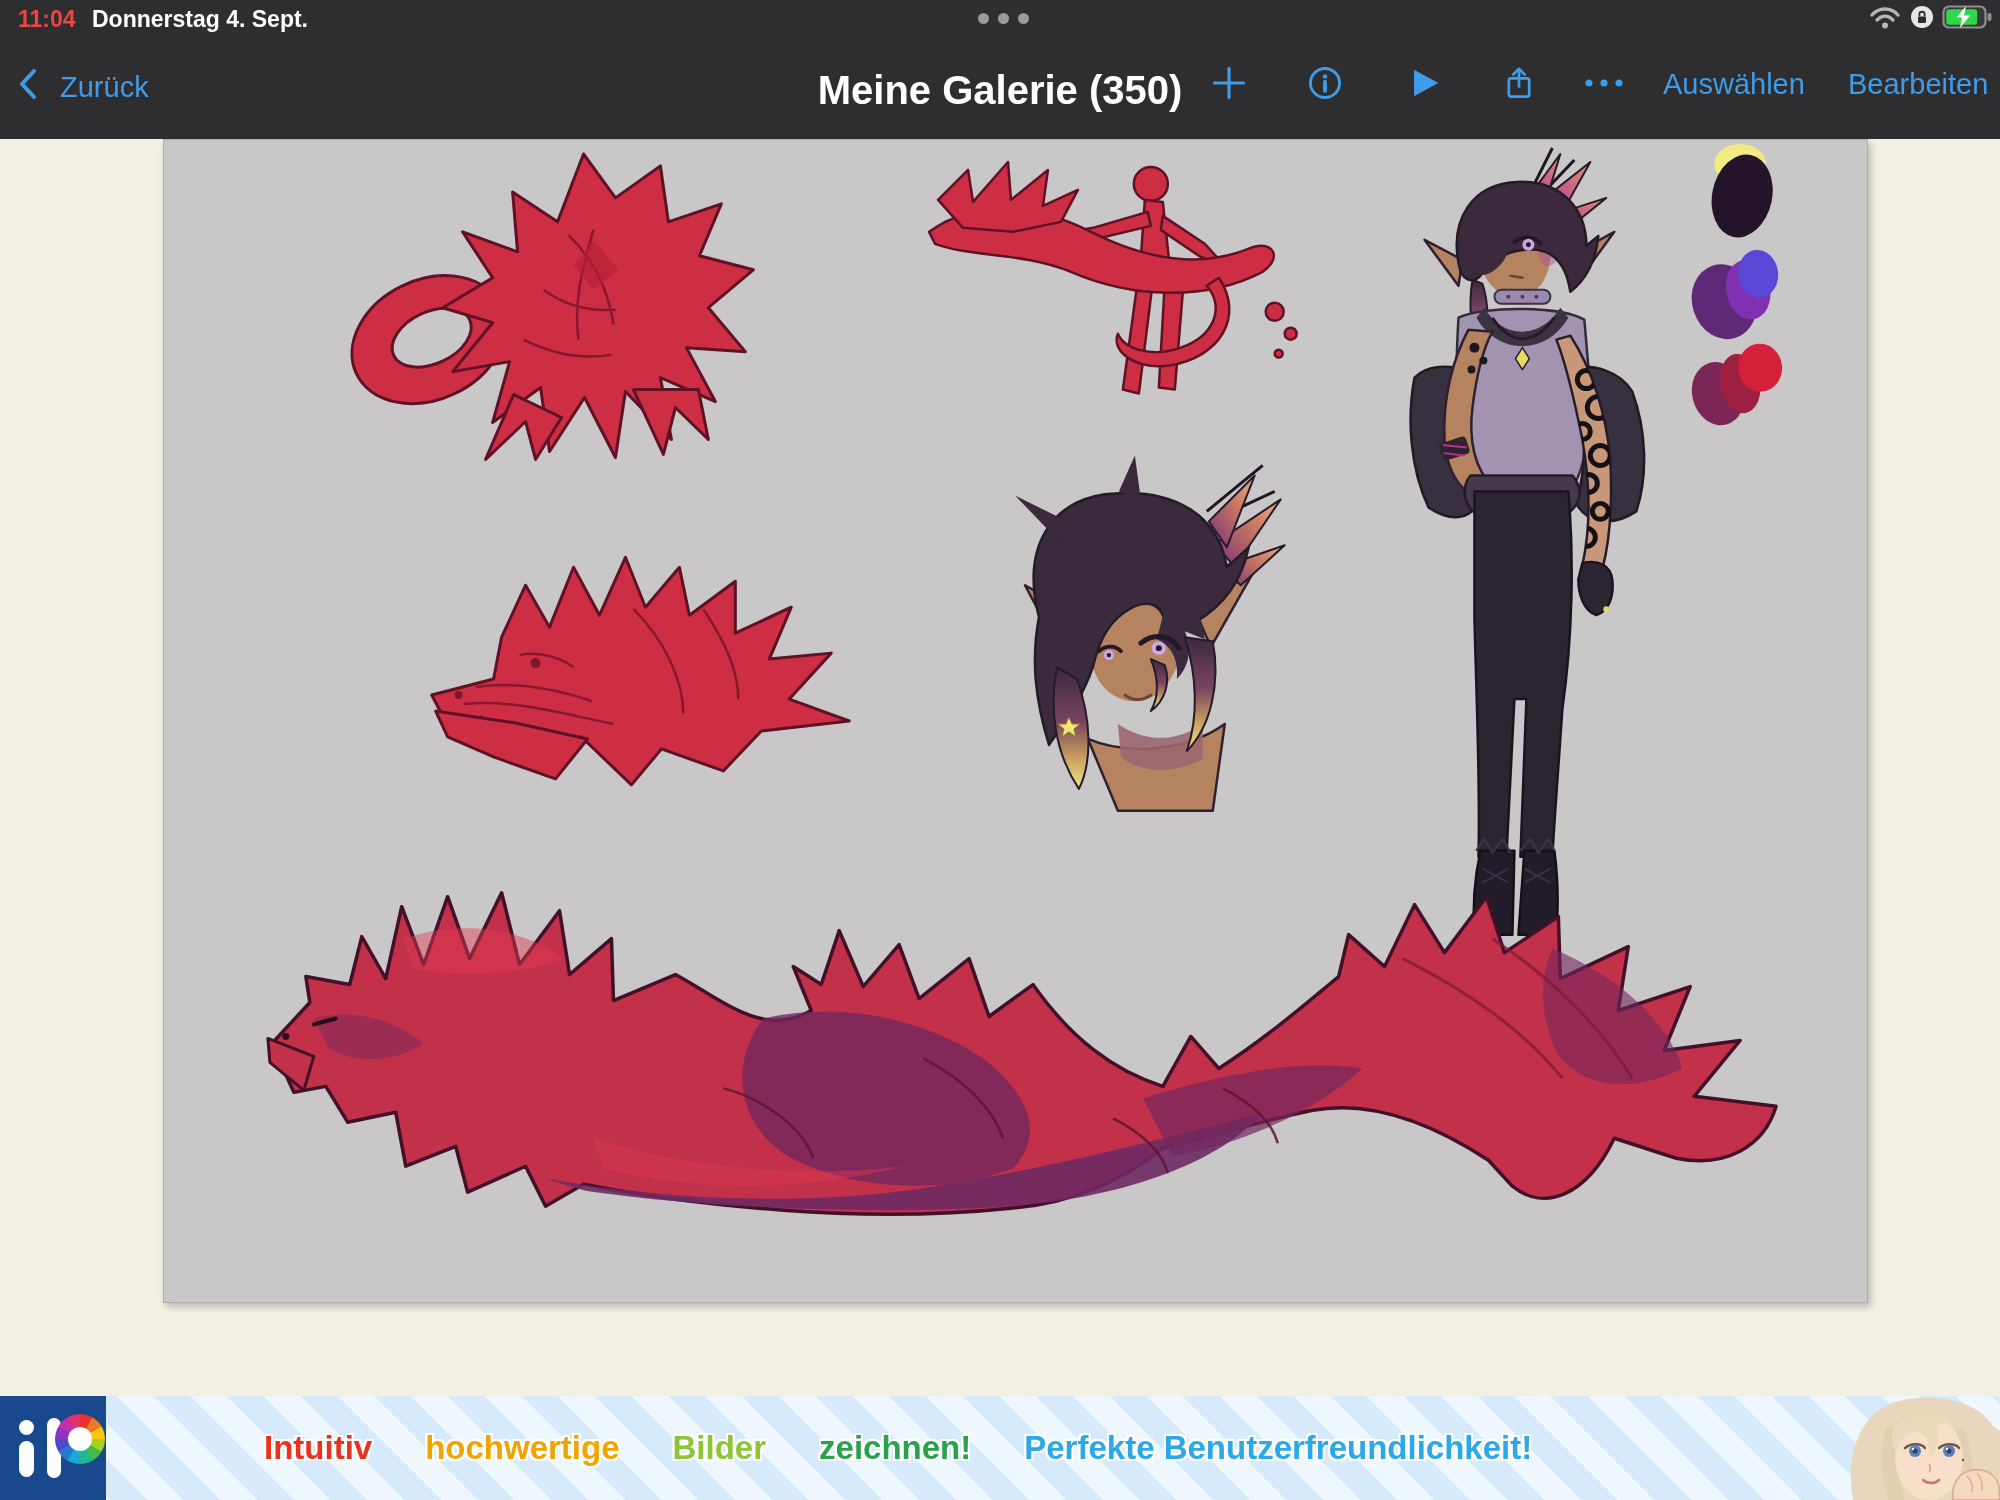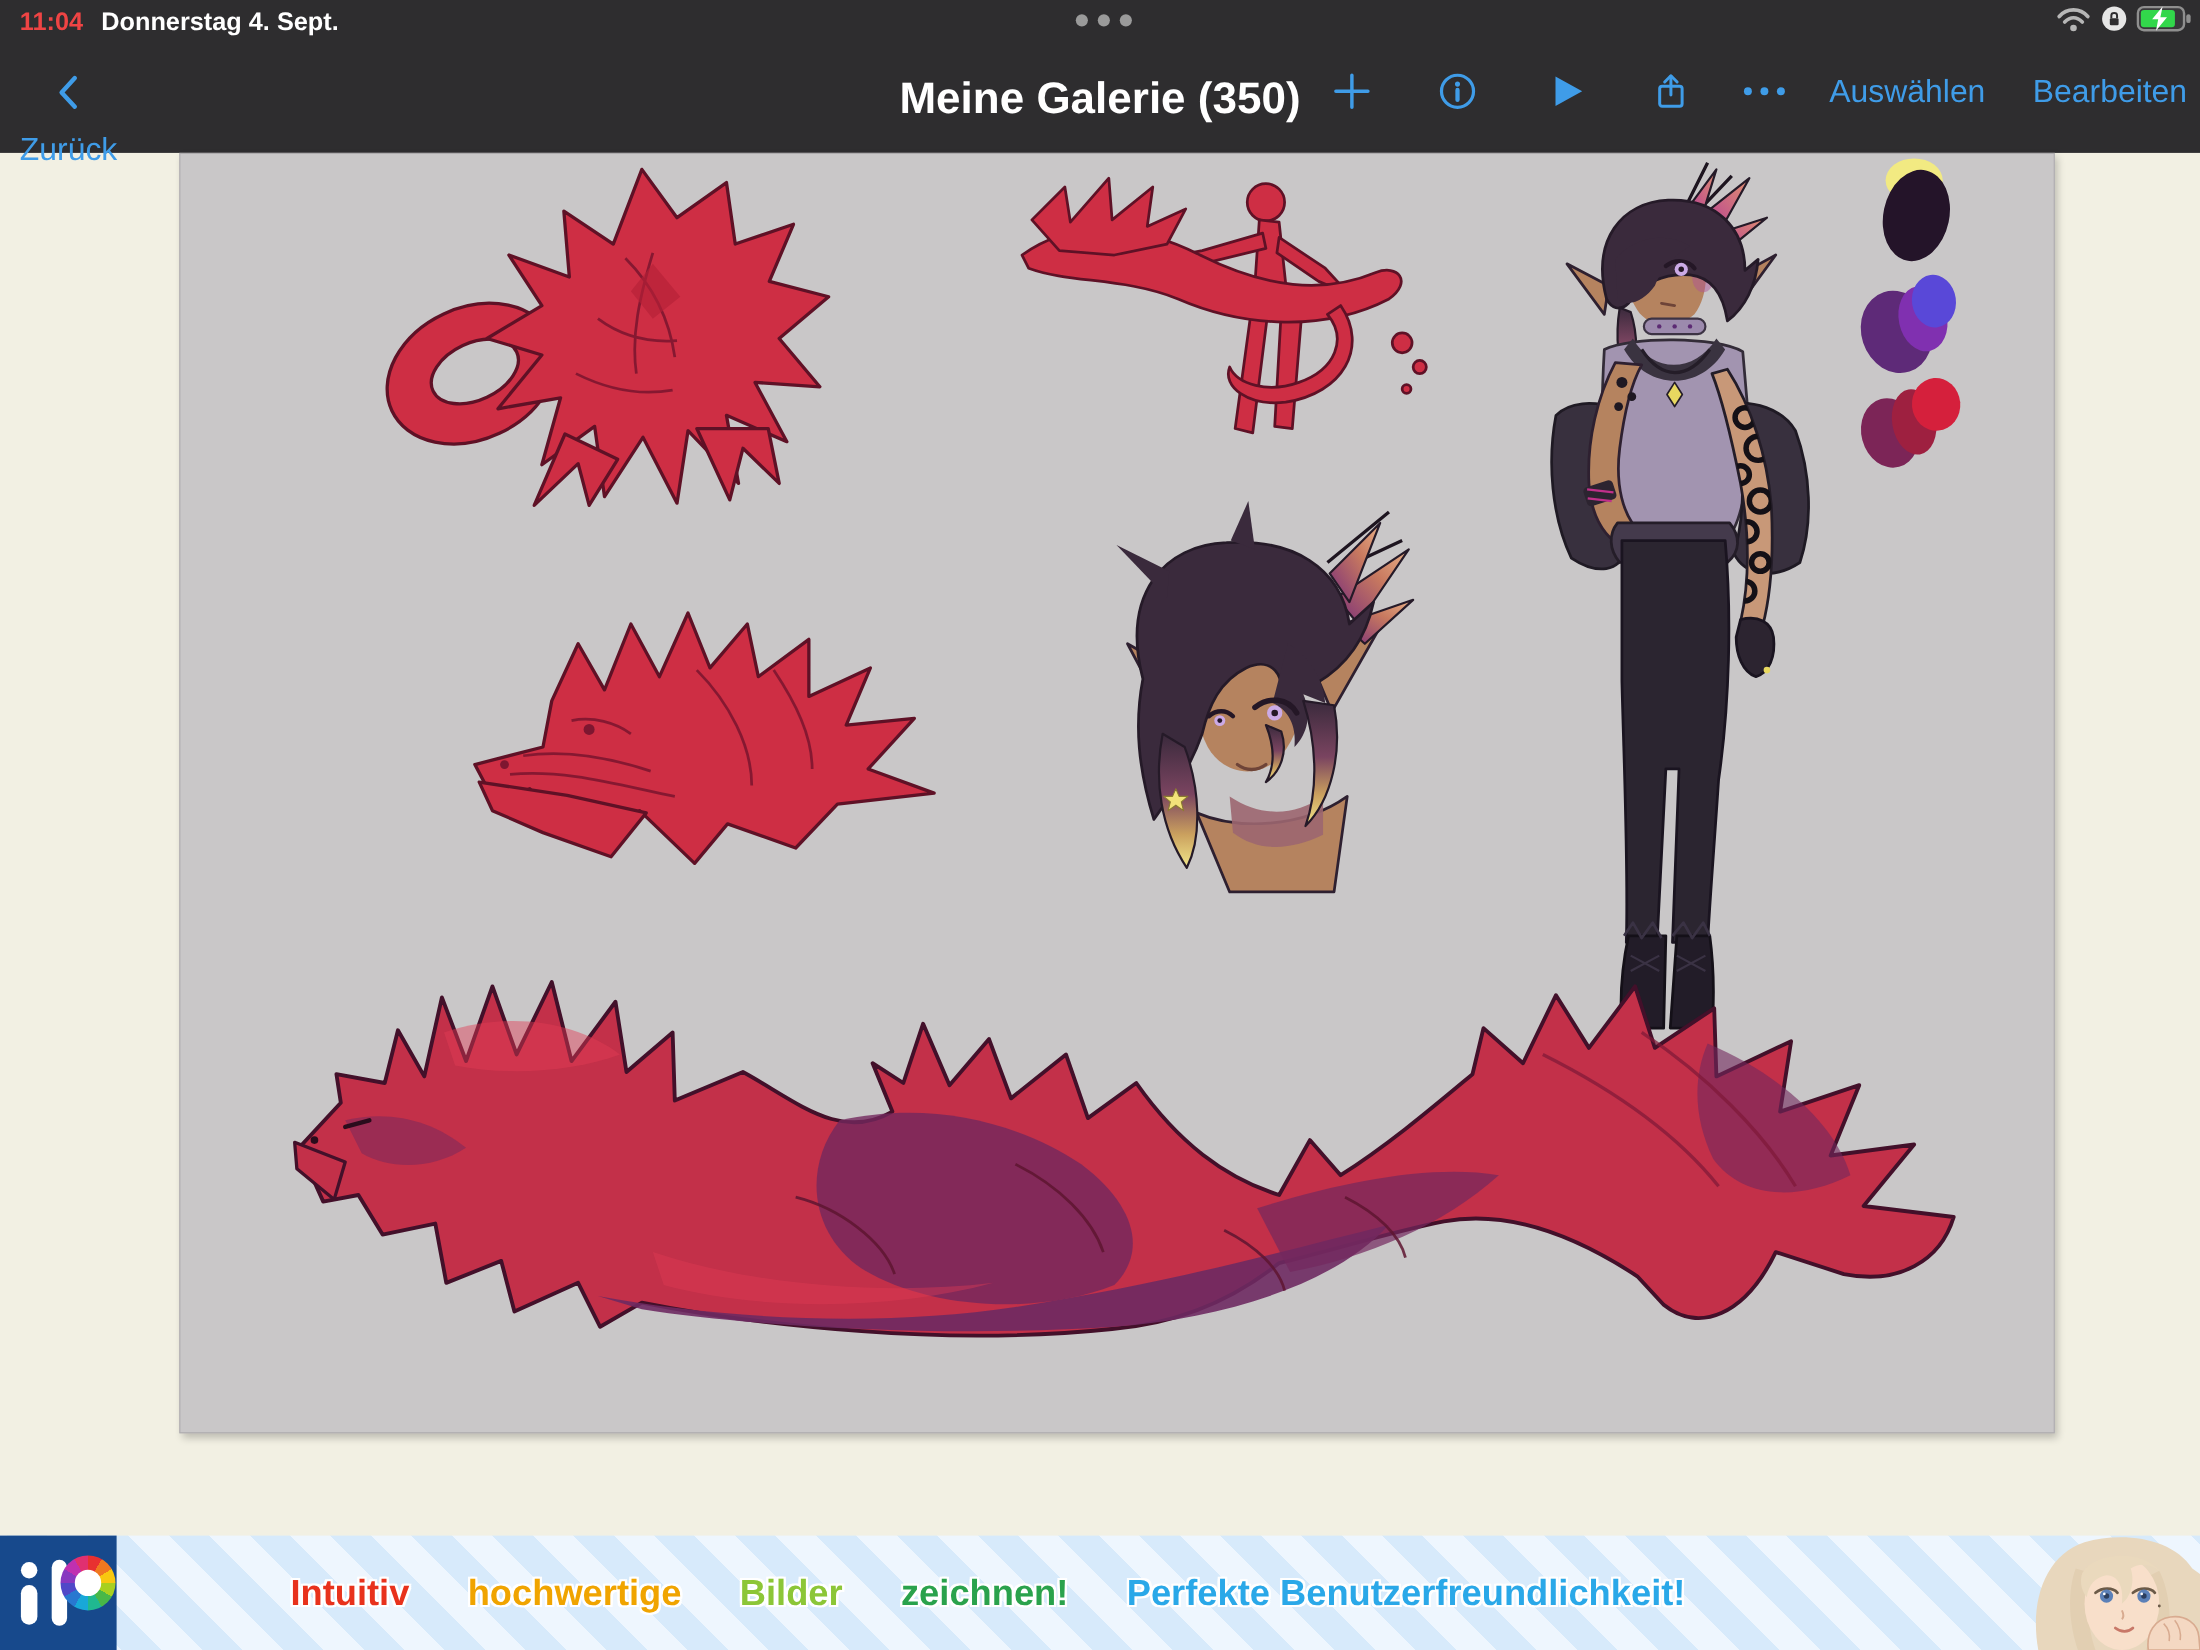--- a/index.html
+++ b/index.html
@@ -6,22 +6,22 @@
   .screen{position:relative;width:2000px;height:1500px;background:#f2f0e3;overflow:hidden;
           font-family:"Liberation Sans",sans-serif;}
   
   .header{position:absolute;left:0;top:0;width:2000px;height:139px;background:#2e2d2f;}
   .status-time{position:absolute;left:18px;top:6px;color:#ef4444;font-size:23px;font-weight:700;}
   .status-date{position:absolute;left:92px;top:6px;color:#fff;font-size:23px;font-weight:700;}
   .mt-dots{position:absolute;left:978px;top:13px;display:flex;gap:9px;}
   .mt-dots i{width:11px;height:11px;border-radius:50%;background:#9a9a9a;}
   .status-icons{position:absolute;right:6px;top:4px;display:flex;align-items:center;gap:7px;}
   
-  .nav-back{position:absolute;left:18px;top:68px;display:flex;align-items:center;gap:12px;
-            color:#3f9ce8;font-size:29px;cursor:pointer;flex-direction:column;}
+  .nav-back{position:absolute;left:18px;top:68px;display:flex;align-items:center;gap:22px;
+            color:#3f9ce8;font-size:29px;cursor:pointer;}
   .nav-title{position:absolute;left:50%;top:68px;transform:translateX(-50%);
              color:#fff;font-size:40px;font-weight:700;white-space:nowrap;}
   .nav-ic{position:absolute;top:66px;width:34px;height:34px;cursor:pointer;}
   .nav-label{position:absolute;top:68px;color:#3f9ce8;font-size:29px;white-space:nowrap;cursor:pointer;}
   
   .artwork{position:absolute;left:163px;top:139px;width:1705px;height:1164px;
            background:#c9c7c8;border:1px solid #aeacae;box-sizing:border-box;
            box-shadow:3px 4px 7px rgba(0,0,0,0.22);}
   .artwork svg{display:block;width:100%;height:100%;}
   

